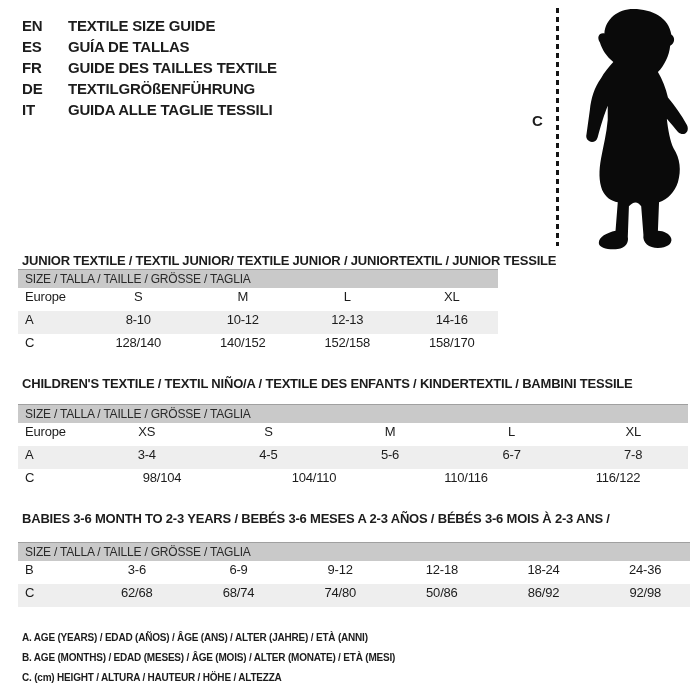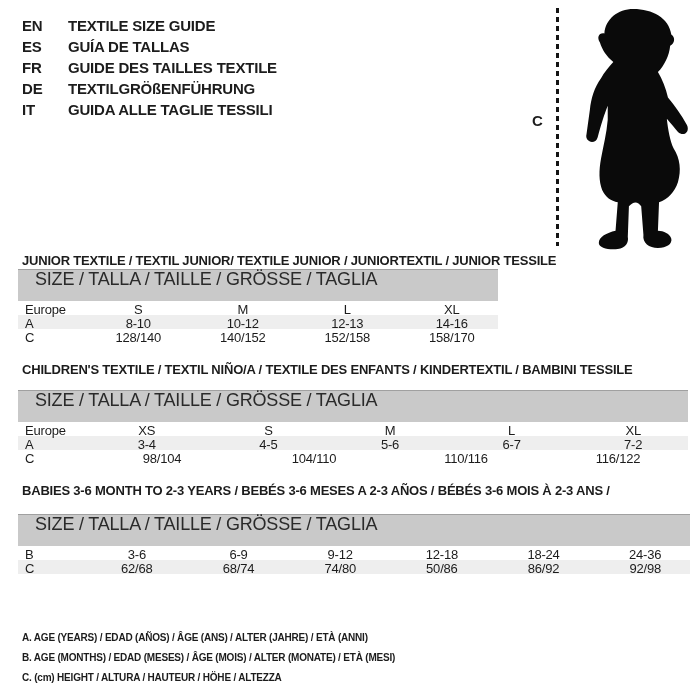--- a/index.html
+++ b/index.html
@@ -20,23 +20,23 @@
   .figure svg { position:absolute; left:42px; top:6px; }
 
   
   .sections { position:absolute; left:18px; top:252px; width:676px; }
   .sec-title-line { font-weight:bold; font-size:13px; line-height:17px; margin-left:4px; white-space:nowrap; }
   .sec0 .sec-title { margin-bottom:0; }
   .sec1 { margin-top:18px; } .sec1 .sec-title { margin-bottom:12px; }
   .sec2 { margin-top:18px; } .sec2 .sec-title { margin-bottom:15px; }
 
   .tbl { }
-  .band { height:32px; line-height:18px; background:#c9c9c9; border-top:1px solid #a0a0a0;
-          padding-left:17px; font-size:18px; color:#2a2a2a; }
-  .trow { display:flex; height:14px; line-height:18px; font-size:13px;gap:12px; }
+  .band { height:19px; line-height:18px; background:#c9c9c9; border-top:1px solid #a0a0a0;
+          padding-left:7px; font-size:12px; color:#2a2a2a; }
+  .trow { display:flex; height:23px; line-height:18px; font-size:13px;gap:12px; }
   .trow.shaded { background:#eeeeee; }
   .tlabel { width:62px; padding-left:7px; white-space:nowrap; }
   .tval { flex:1; text-align:center; }
 
   
   .notes { position:absolute; left:22px; top:628px; }
   .note-line { font-weight:bold; font-size:10px; line-height:20px; white-space:nowrap; }
 </style>
 </head>
 <body>
@@ -128,21 +128,21 @@
           <div class="tval">M</div>
           <div class="tval">L</div>
           <div class="tval">XL</div>
         </div>
         <div class="trow shaded">
           <div class="tlabel">A</div>
           <div class="tval">3-4</div>
           <div class="tval">4-5</div>
           <div class="tval">5-6</div>
           <div class="tval">6-7</div>
-          <div class="tval">7-2</div>
+          <div class="tval">7-8</div>
         </div>
         <div class="trow">
           <div class="tlabel">C</div>
           <div class="tval">98/104</div>
           <div class="tval">104/110</div>
           <div class="tval">110/116</div>
           <div class="tval">116/122</div>
         </div>
       </div>
     </section>

